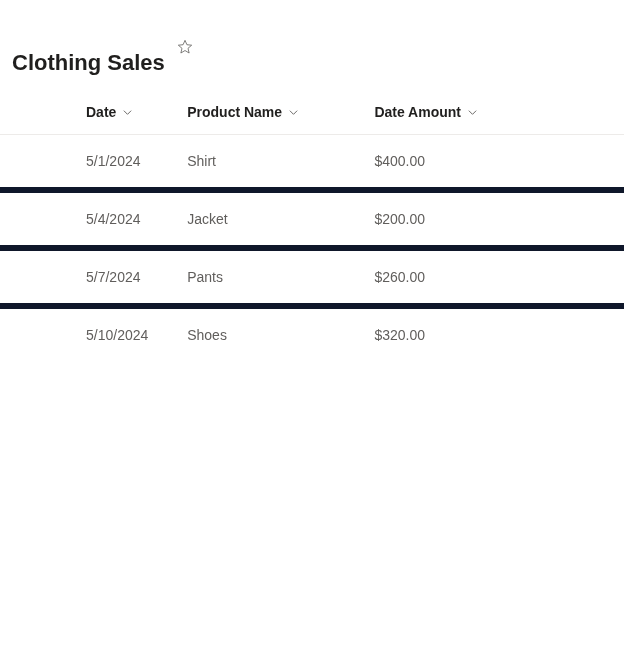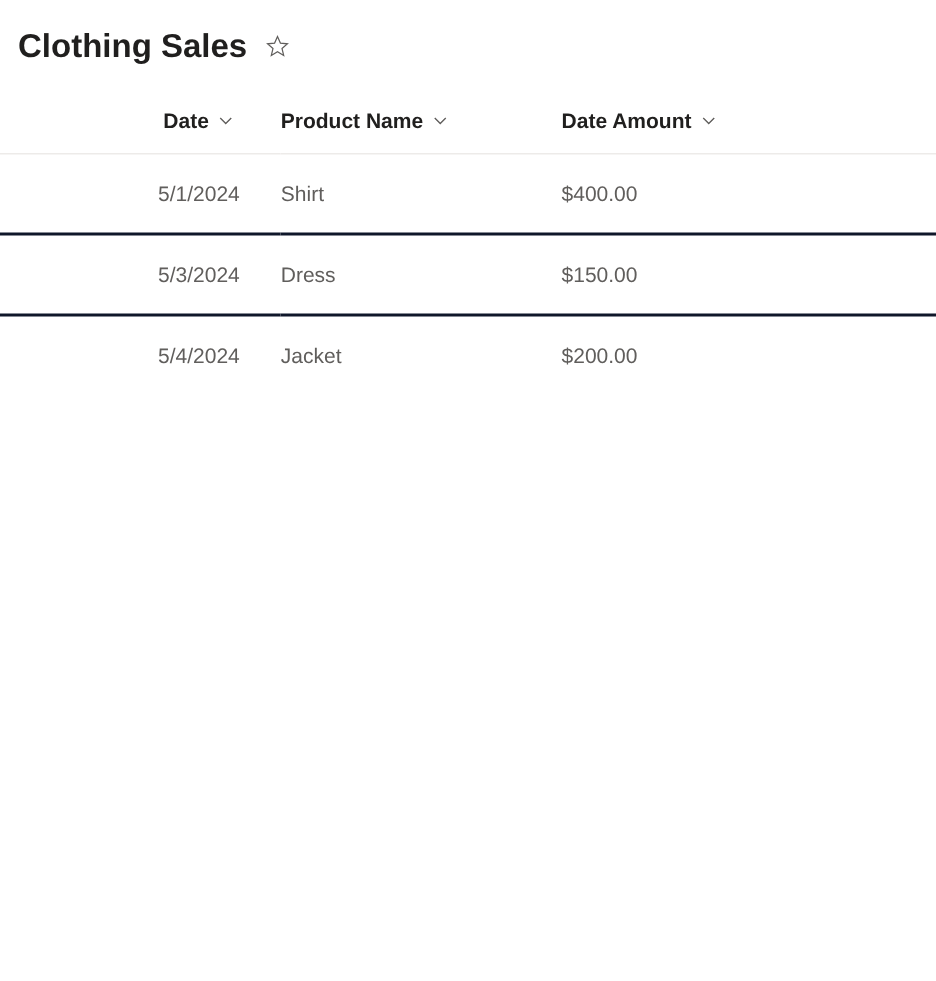--- a/index.html
+++ b/index.html
@@ -14,20 +14,21 @@
   .header {
     display: flex;
     align-items: center;
     padding: 18px 12px 14px 12px;
     gap: 12px;
   }
   .title {
     font-size: 22px;
     font-weight: 600;
     color: #201f1e;
+    margin-top: 32px;
   }
   .star-icon {
     width: 16px;
     height: 16px;
     display: inline-flex;
     align-items: center;
     justify-content: center;
     cursor: pointer;
   }
   .star-icon svg {
@@ -46,42 +47,41 @@
     text-align: left;
     font-weight: 600;
     font-size: 14px;
     color: #201f1e;
     padding: 14px 8px 14px 0;
     border-bottom: 1px solid #edebe9;
   }
   thead th:first-child,
   tbody td:first-child {
     padding-left: 86px;
-    text-align: center;
   }
   thead th .th-inner {
     display: inline-flex;
     align-items: center;
     gap: 6px;
     cursor: pointer;
   }
   .chev-icon {
     display: inline-flex;
     align-items: center;
   }
   .chev-icon svg {
     stroke: #605e5c;
     fill: none;
     stroke-width: 1;
   }
   tbody td {
     font-size: 14px;
     color: #605e5c;
     padding: 18px 8px 18px 0;
-    border-bottom: 2px solid #0f172a;
+    border-bottom: 6px solid #0f172a;
   }
   tbody tr:last-child td {
     border-bottom: none;
   }
   .col-date   { width: 30%; }
   .col-prod   { width: 30%; }
   .col-amount { width: 40%; }
 </style>
 </head>
 <body>
@@ -131,24 +131,29 @@
         </th>
       </tr>
     </thead>
     <tbody>
         <tr>
           <td>5/1/2024</td>
           <td>Shirt</td>
           <td>$400.00</td>
         </tr>
         <tr>
-          <td>5/3/2024</td>
-          <td>Dress</td>
-          <td>$150.00</td>
-        </tr>
-        <tr>
           <td>5/4/2024</td>
           <td>Jacket</td>
           <td>$200.00</td>
+        </tr>
+        <tr>
+          <td>5/7/2024</td>
+          <td>Pants</td>
+          <td>$260.00</td>
+        </tr>
+        <tr>
+          <td>5/10/2024</td>
+          <td>Shoes</td>
+          <td>$320.00</td>
         </tr>
       </tbody>
   </table>
 </div>
 
 </body></html>

